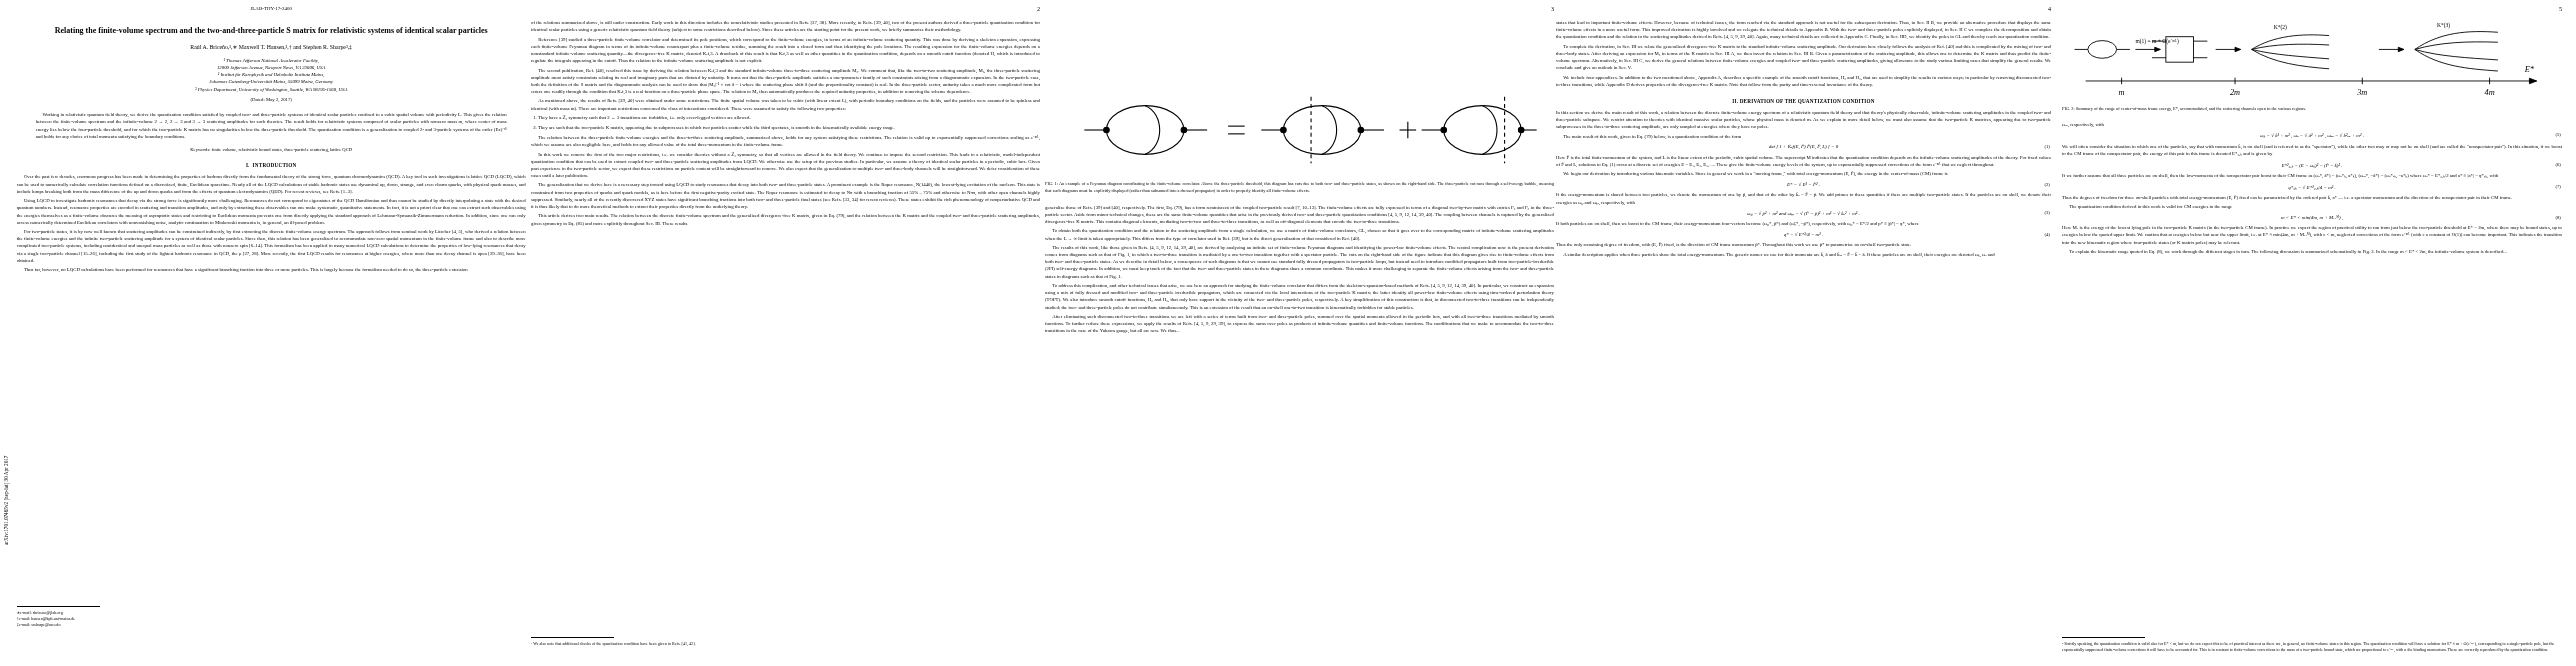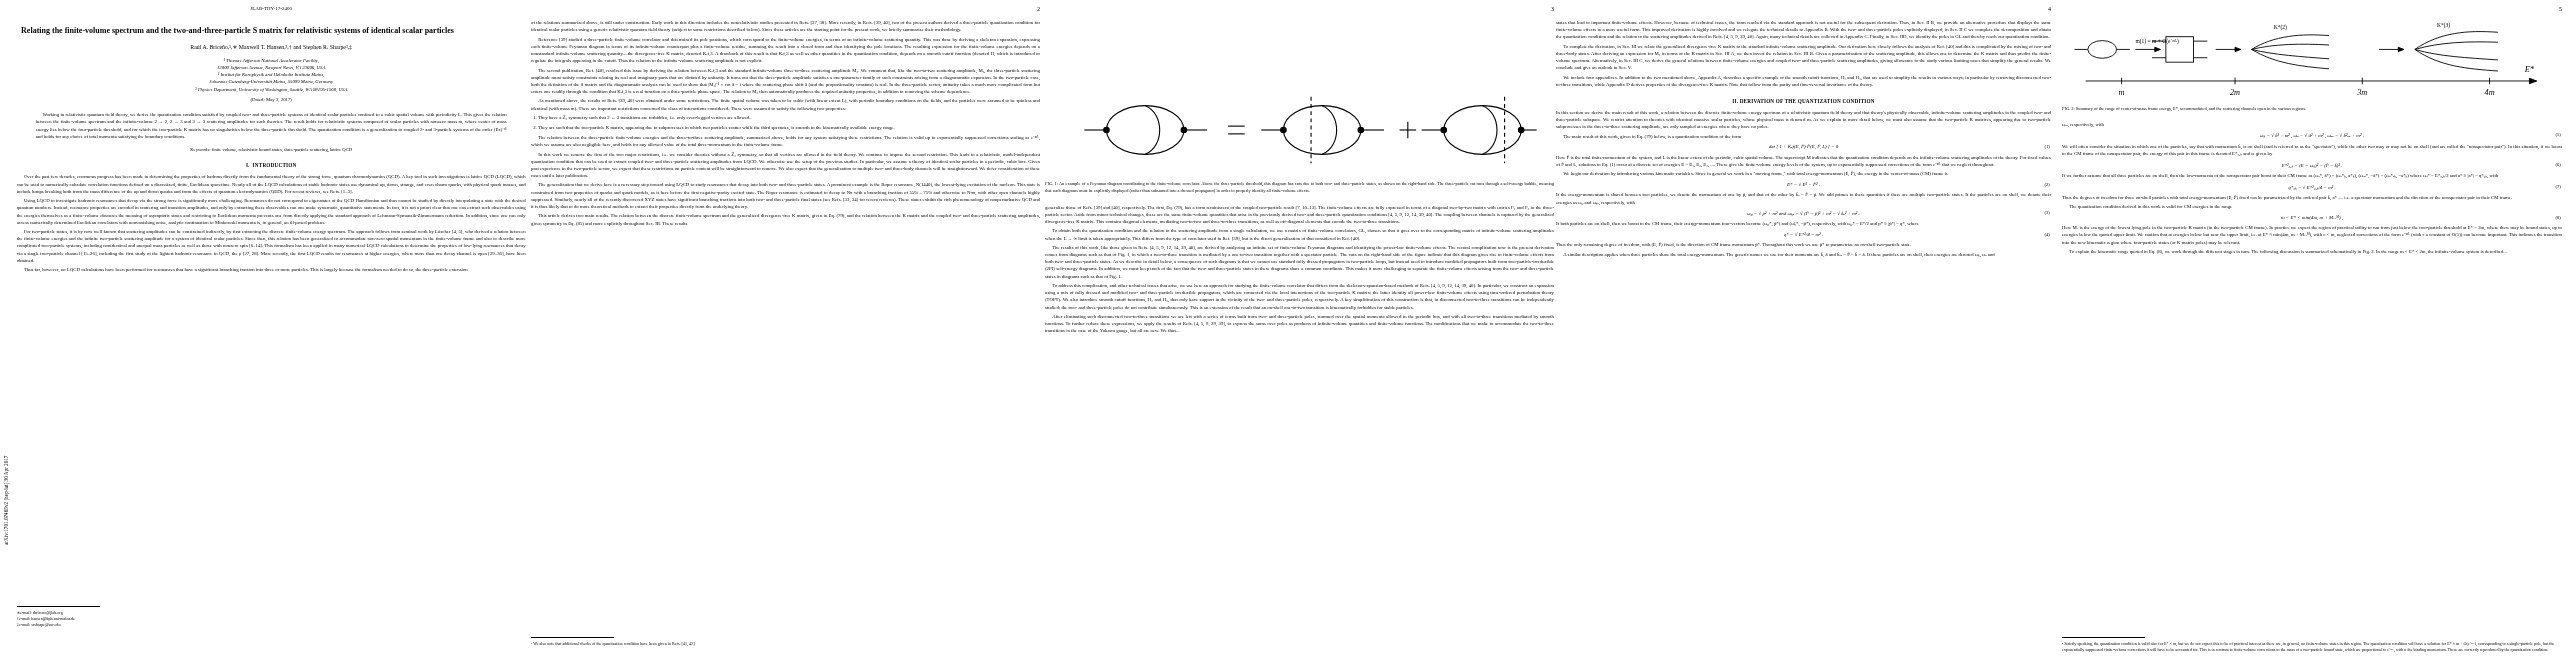--- a/index.html
+++ b/index.html
@@ -7,21 +7,21 @@
   .page{position:relative;width:2576px;height:667px;}
   .col{position:absolute;top:0;width:509px;height:667px;box-sizing:border-box;padding:0;}
   .c1{left:16.7px;}
   .c2{left:531px;}
   .c3{left:1045px;}
   .c4{left:1556px;}
   .c5{left:2062px;}
   .hdr{position:absolute;top:5.6px;font-size:5px;font-family:"Liberation Serif",serif;}
   .hdr-center{left:0;width:100%;text-align:center;}
   .pnum{position:absolute;top:5.6px;font-size:6.1px;}
-  .title{font-weight:bold;font-size:9px;text-align:left;line-height:1.25;margin-top:22px;}
+  .title{font-weight:bold;font-size:9px;text-align:center;line-height:1.25;margin-top:22px;}
   .authors{font-size:5.8px;text-align:center;margin-top:7.8px;line-height:1.45;}
   .affil{font-size:4.8px;text-align:center;font-style:italic;line-height:1.5;margin-top:5px;}
   .date{font-size:4.8px;text-align:center;margin-top:4.4px;}
   .abstract{font-size:4.8px;text-align:justify;line-height:1.52;margin:9px 19px 0 19px;text-indent:6.7px;}
   .keywords{font-size:4.6px;text-align:center;margin-top:7.2px;}
   .sechead{font-size:5.2px;font-weight:bold;text-align:center;letter-spacing:0.2px;margin:10px 0 5px 0;}
   p.body{font-size:4.8px;text-align:justify;line-height:1.5;margin:0 0 2.2px 0;text-indent:7.2px;}
   p.body.noind{text-indent:0;}
   .eq{font-size:5px;text-align:center;font-style:italic;margin:4.4px 0 4.4px 0;position:relative;}
   .eqn{position:absolute;right:1.1px;font-style:normal;font-size:4.7px;}

